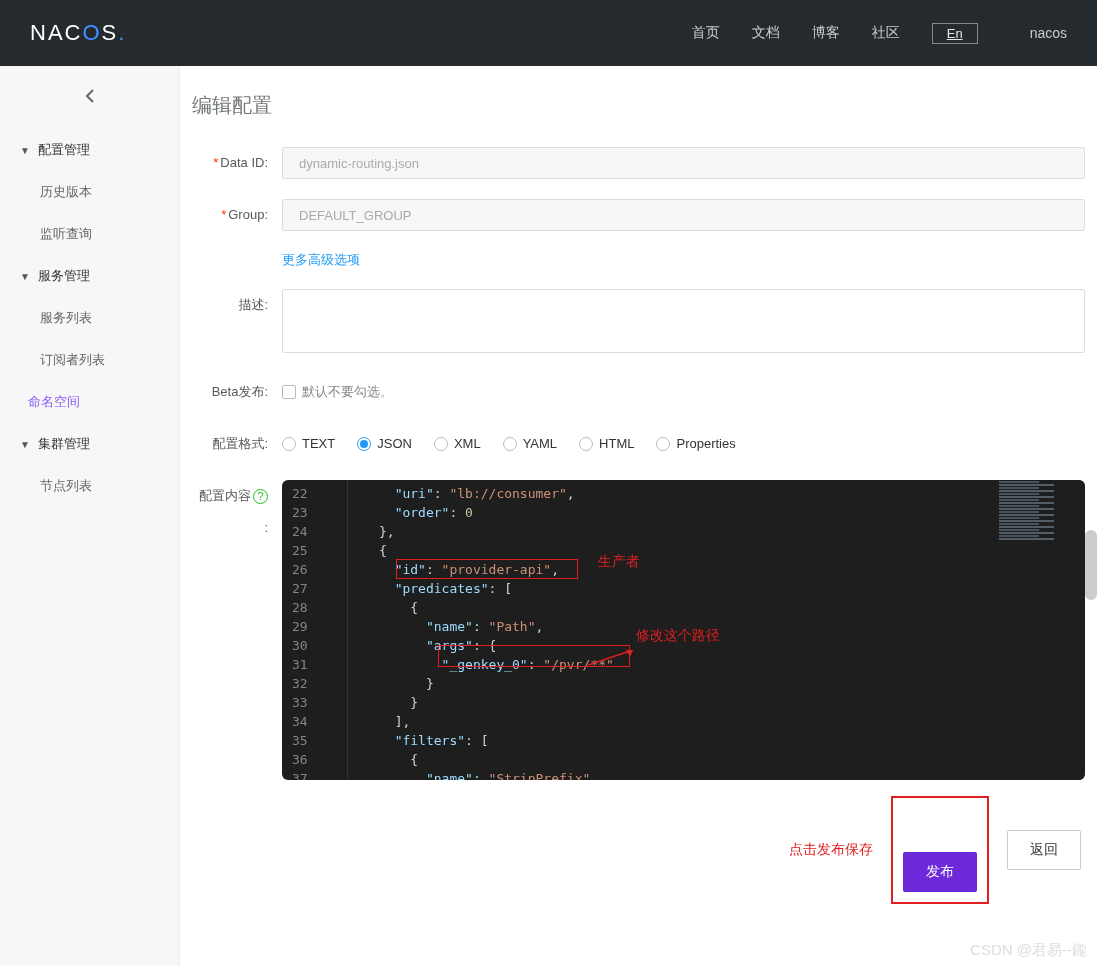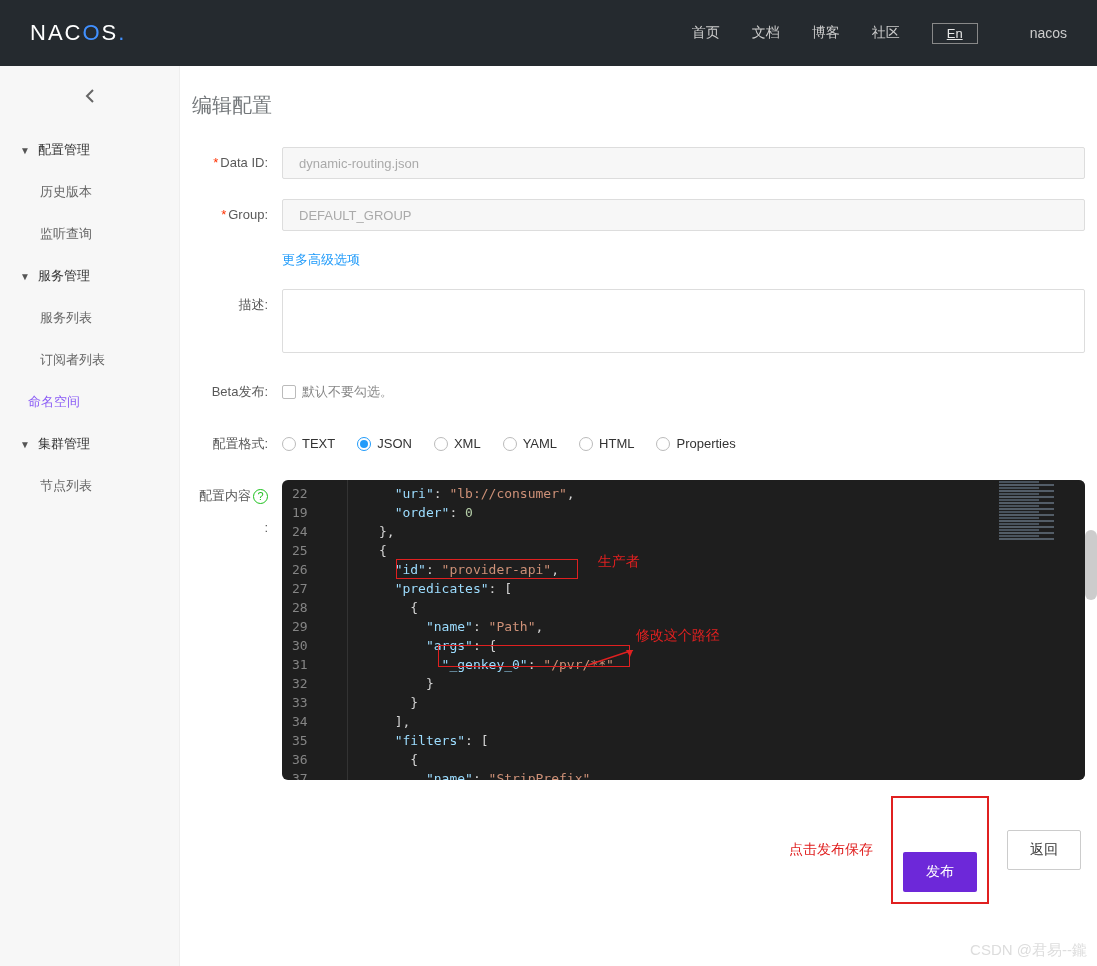--- a/index.html
+++ b/index.html
@@ -189,21 +189,21 @@
 
     <div class="form-row">
       <div class="form-label">
         <span>配置内容</span><span class="help-icon">?</span> :
       </div>
       <div class="form-control">
         <div class="editor">
           <div class="editor-lines">
             <div class="gutter" id="gutter">
                 <div>22</div>
-                <div>19</div>
+                <div>23</div>
                 <div>24</div>
                 <div>25</div>
                 <div>26</div>
                 <div>27</div>
                 <div>28</div>
                 <div>29</div>
                 <div>30</div>
                 <div>31</div>
                 <div>32</div>
                 <div>33</div>

